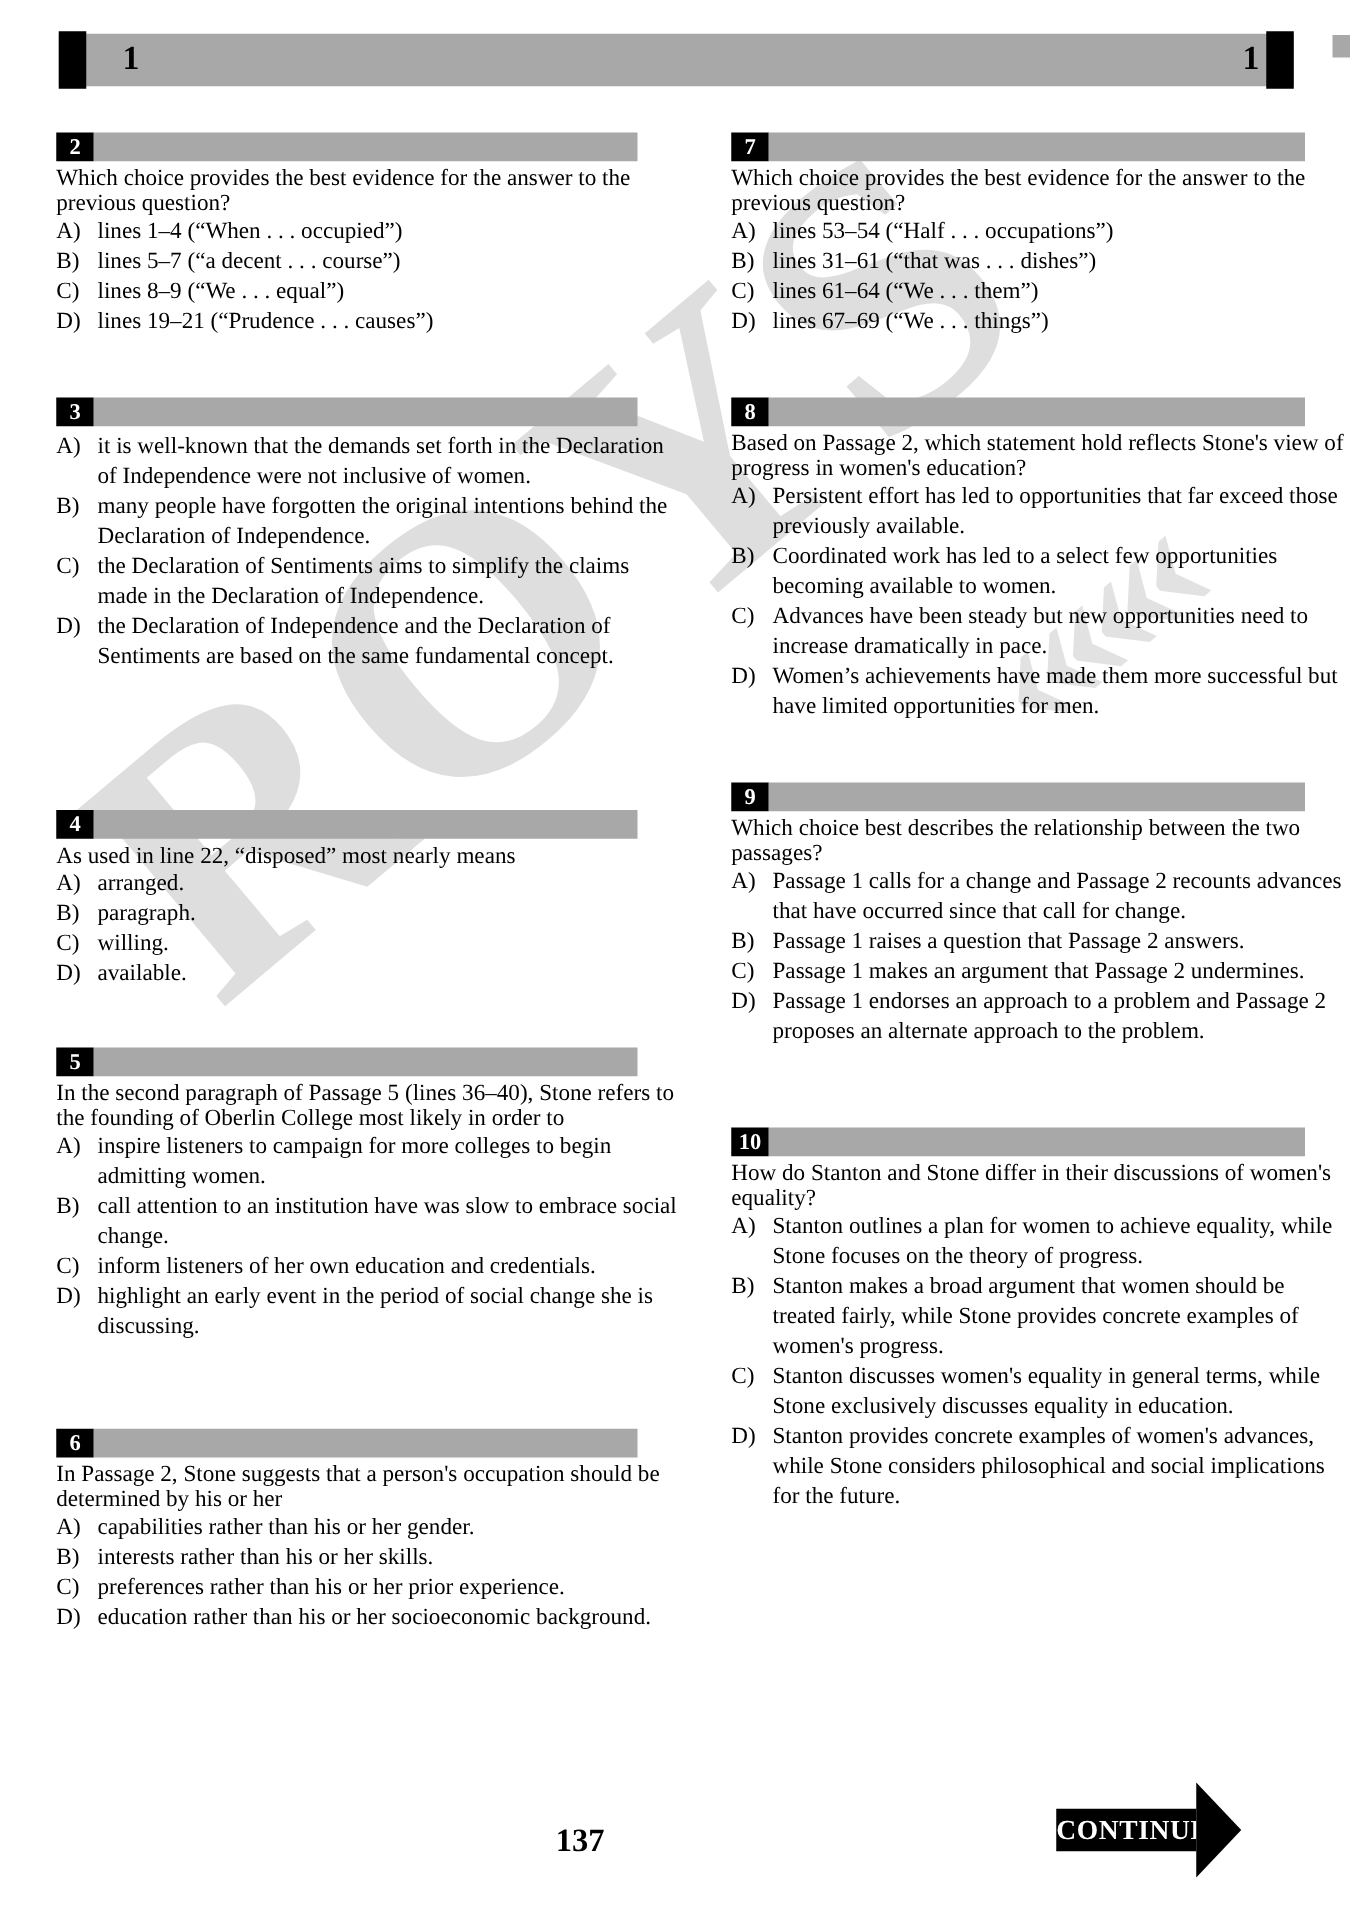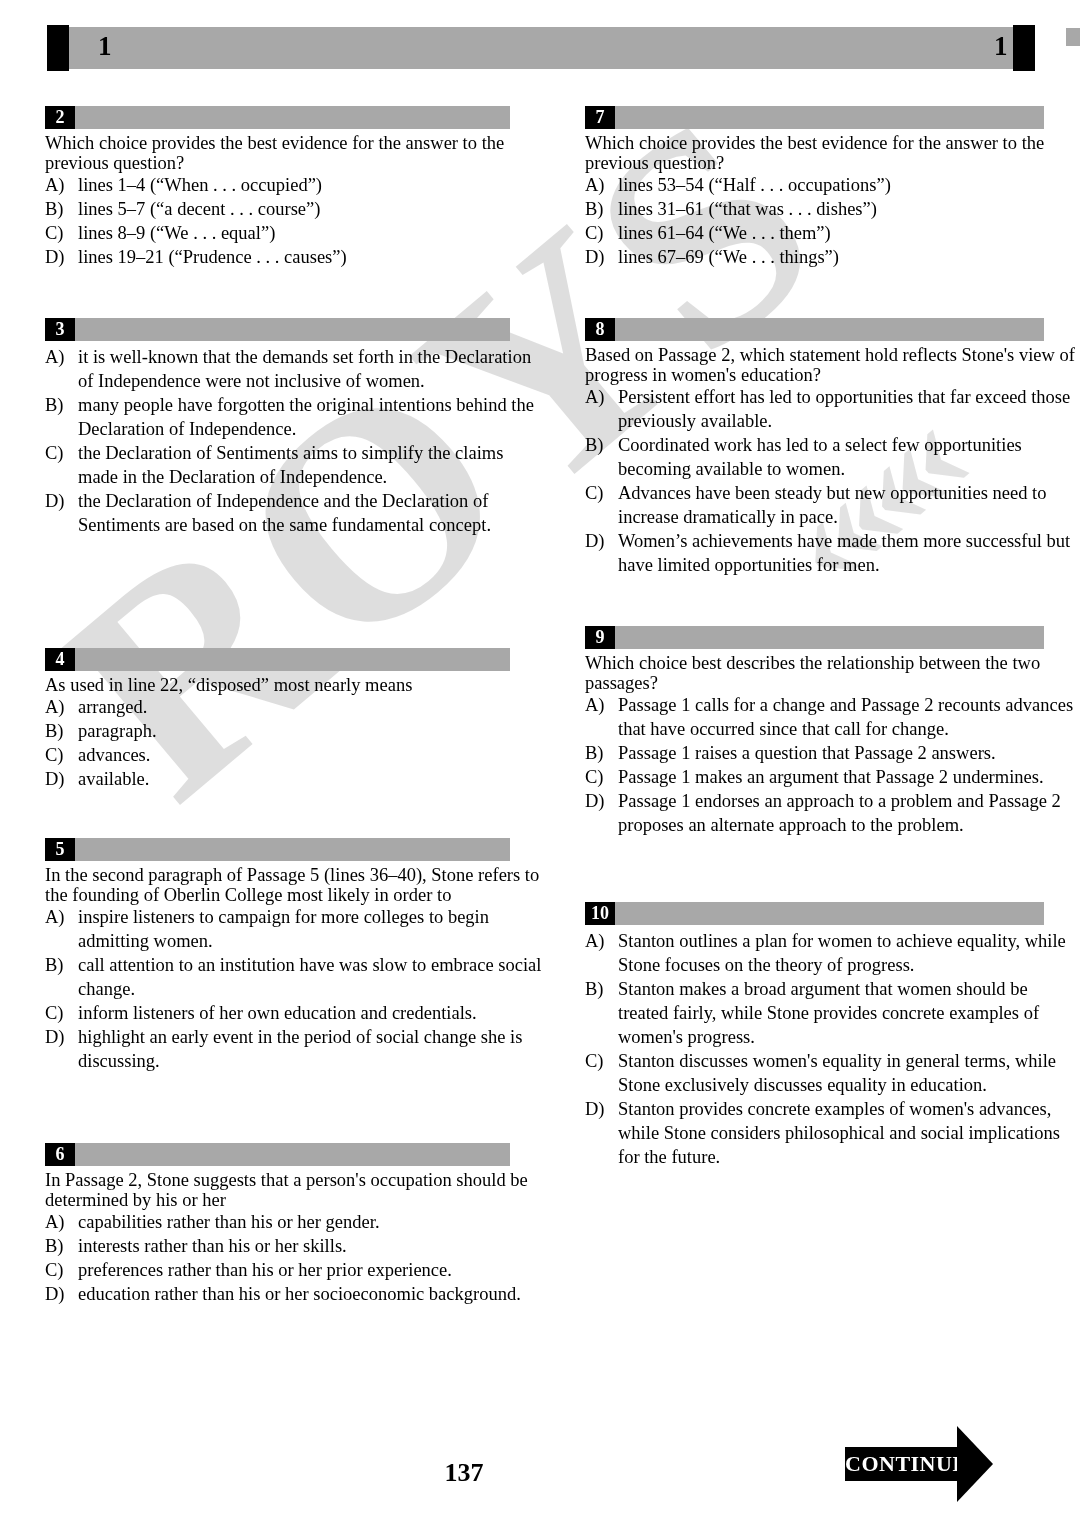--- a/index.html
+++ b/index.html
@@ -128,21 +128,21 @@
           <div class="opt">
             <span class="letter">A)</span>
             <span class="otext">arranged.</span>
           </div>
           <div class="opt">
             <span class="letter">B)</span>
             <span class="otext">paragraph.</span>
           </div>
           <div class="opt">
             <span class="letter">C)</span>
-            <span class="otext">advances.</span>
+            <span class="otext">willing.</span>
           </div>
           <div class="opt">
             <span class="letter">D)</span>
             <span class="otext">available.</span>
           </div>
         </div>
   </div>
 
   <div class="question" style="top: 838px;">
     <div class="qheader">
@@ -273,20 +273,21 @@
             <span class="otext">Passage 1 endorses an approach to a problem and Passage 2 proposes an alternate approach to the problem.</span>
           </div>
         </div>
   </div>
 
   <div class="question" style="top: 882px; margin-top: 20px;">
     <div class="qheader">
       <span class="qnum">10</span>
       <span class="qbar"></span>
     </div>
+    <div class="stem">How do Stanton and Stone differ in their discussions of women's equality?</div>
     <div class="options">
           <div class="opt">
             <span class="letter">A)</span>
             <span class="otext">Stanton outlines a plan for women to achieve equality, while Stone focuses on the theory of progress.</span>
           </div>
           <div class="opt">
             <span class="letter">B)</span>
             <span class="otext">Stanton makes a broad argument that women should be treated fairly, while Stone provides concrete examples of women's progress.</span>
           </div>
           <div class="opt">

